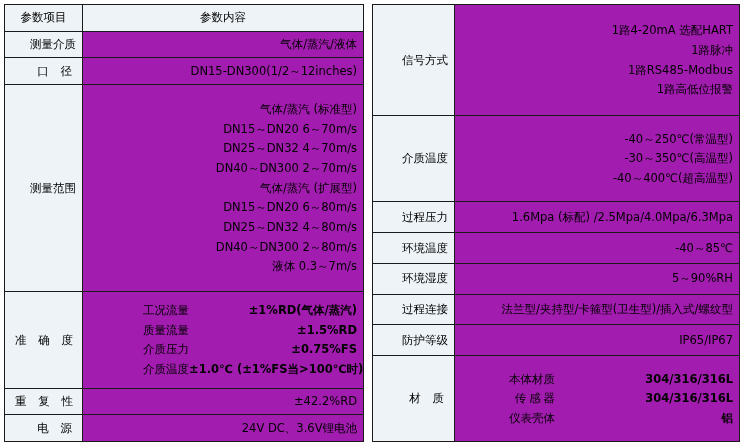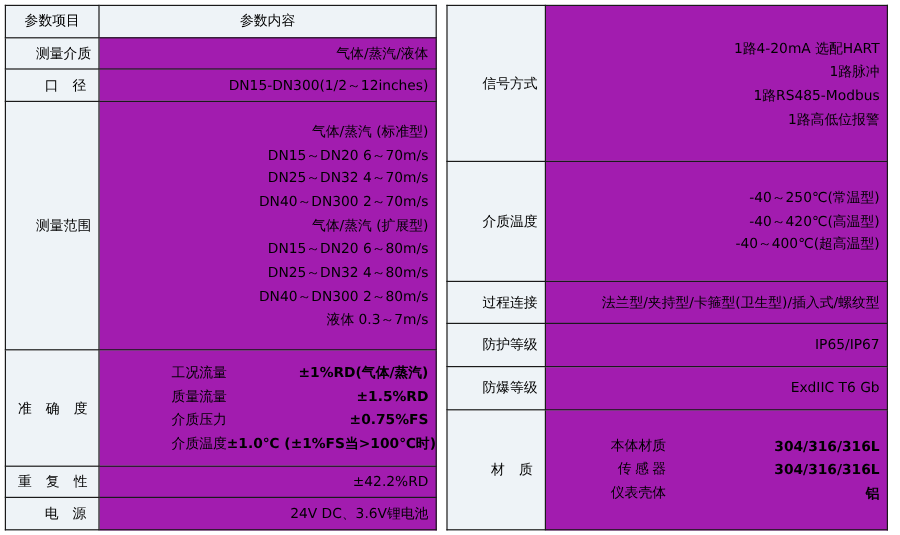--- a/index.html
+++ b/index.html
@@ -168,35 +168,43 @@
           <div>1路4-20mA 选配HART</div>
           <div>1路脉冲</div>
           <div>1路RS485-Modbus</div>
           <div>1路高低位报警</div>
         </td>
       </tr>
       <tr>
         <td class="lbl">介质温度</td>
         <td class="val multi pad-l">
           <div>-40～250℃(常温型)</div>
-          <div>-40～420℃(高温型)</div>
+          <div>-30～350℃(高温型)</div>
           <div>-40～400℃(超高温型)</div>
         </td>
+      </tr>
+      <tr>
+        <td class="lbl">过程压力</td>
+        <td class="val pad-l">1.6Mpa (标配) /2.5Mpa/4.0Mpa/6.3Mpa</td>
+      </tr>
+      <tr>
+        <td class="lbl">环境温度</td>
+        <td class="val pad-l">-40～85℃</td>
+      </tr>
+      <tr>
+        <td class="lbl">环境湿度</td>
+        <td class="val pad-l">5～90%RH</td>
       </tr>
       <tr>
         <td class="lbl">过程连接</td>
         <td class="val pad-l">法兰型/夹持型/卡箍型(卫生型)/插入式/螺纹型</td>
       </tr>
       <tr>
         <td class="lbl">防护等级</td>
         <td class="val pad-l">IP65/IP67</td>
-      </tr>
-      <tr>
-        <td class="lbl">防爆等级</td>
-        <td class="val pad-l">ExdIIC T6 Gb</td>
       </tr>
       <tr>
         <td class="lbl lbl-spread">材  质</td>
         <td class="val multi pad-l">
           <div class="kv kv2">
             <span class="k">本体材质</span>
             <span class="v">304/316/316L</span>
           </div>
           <div class="kv kv2">
             <span class="k">传 感 器</span>

